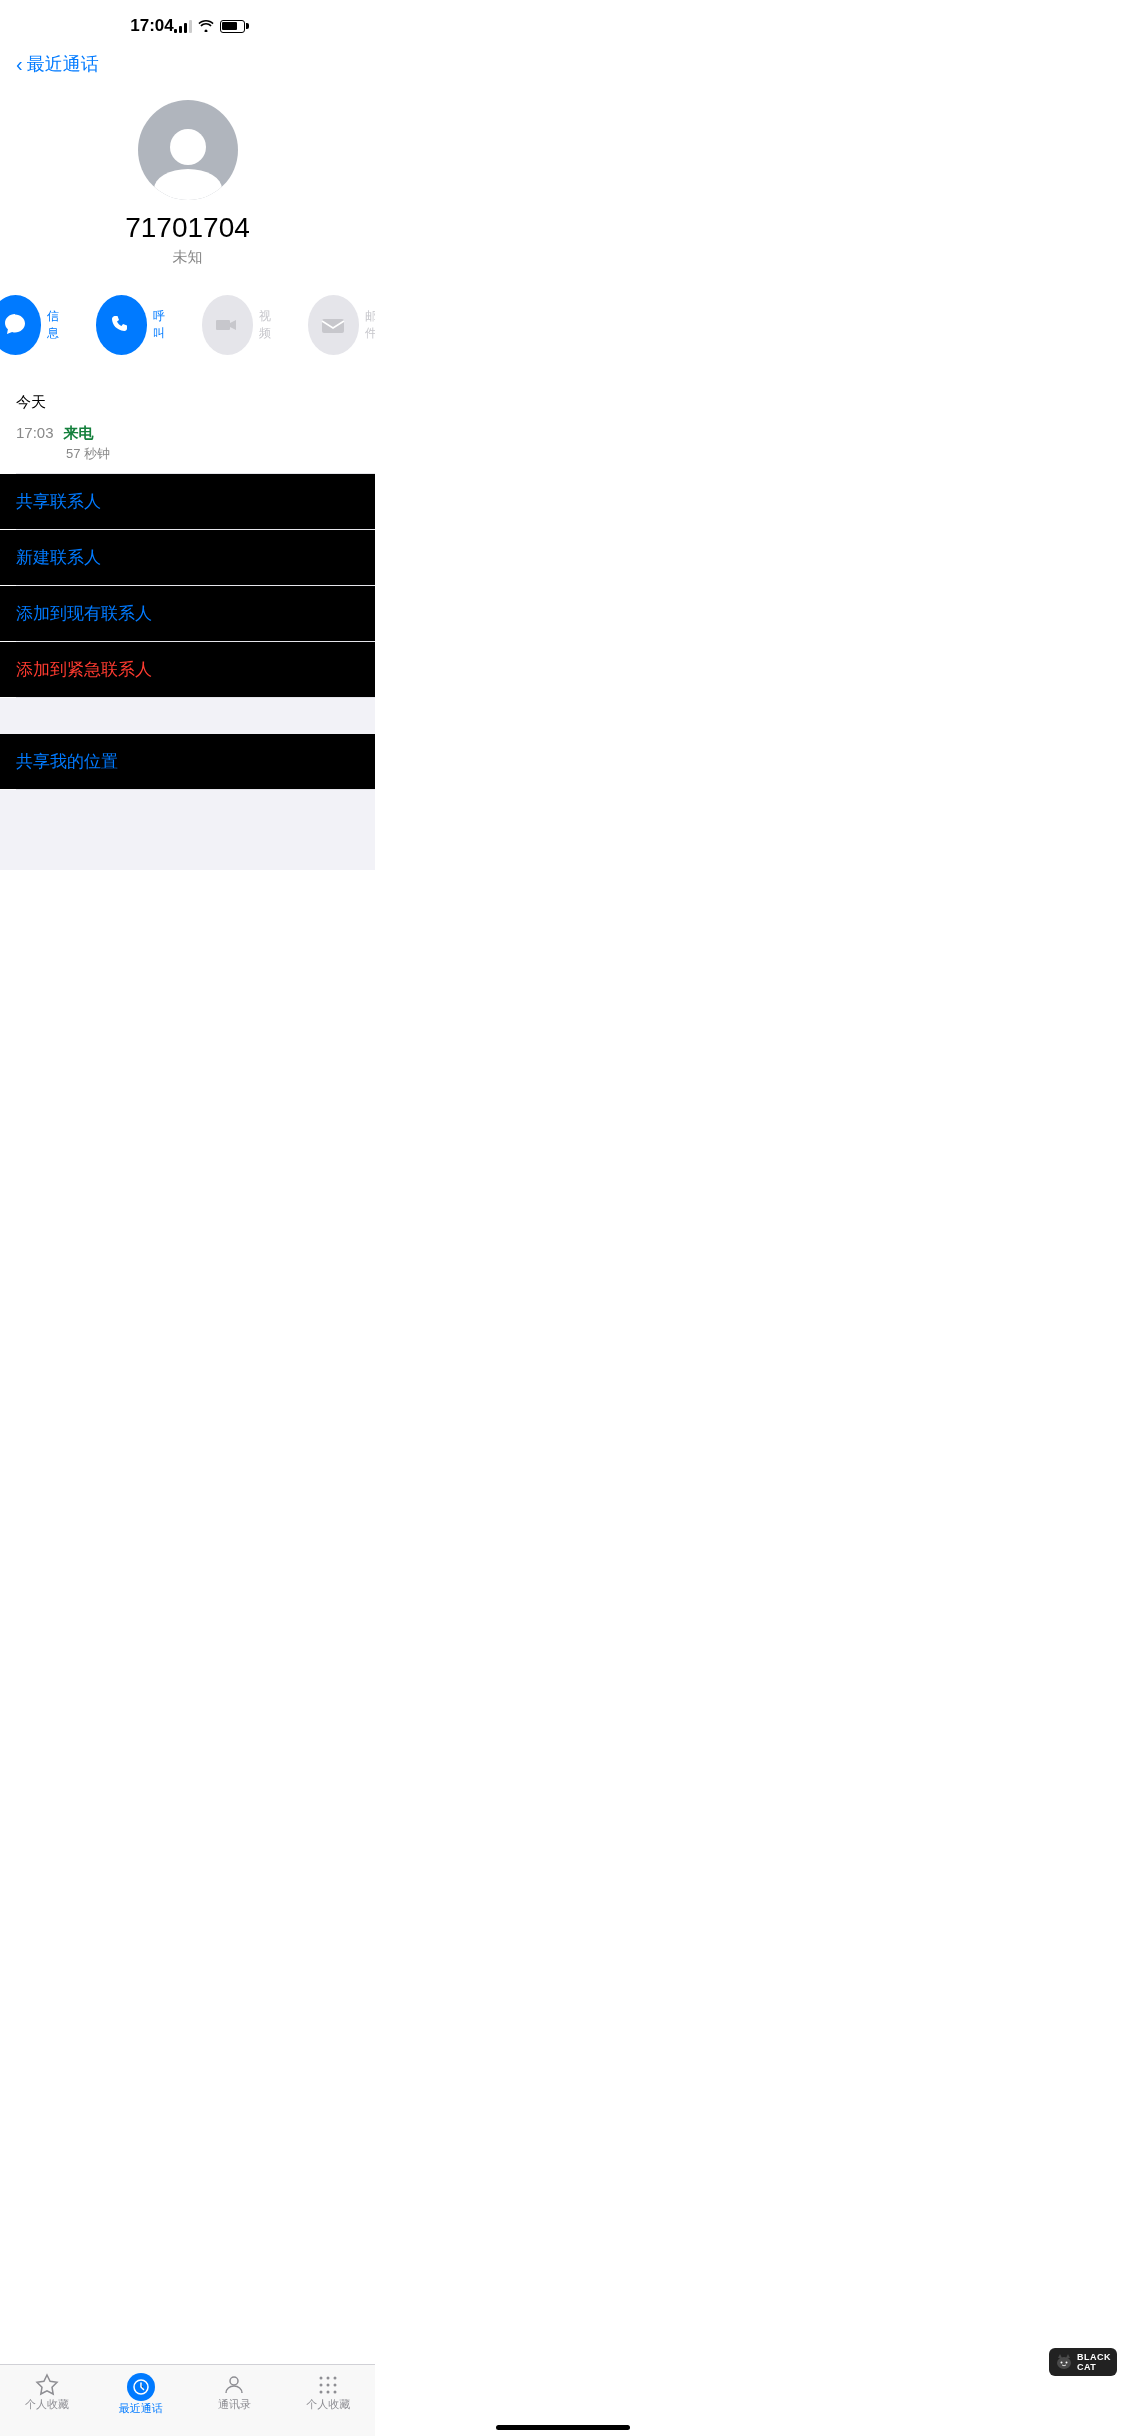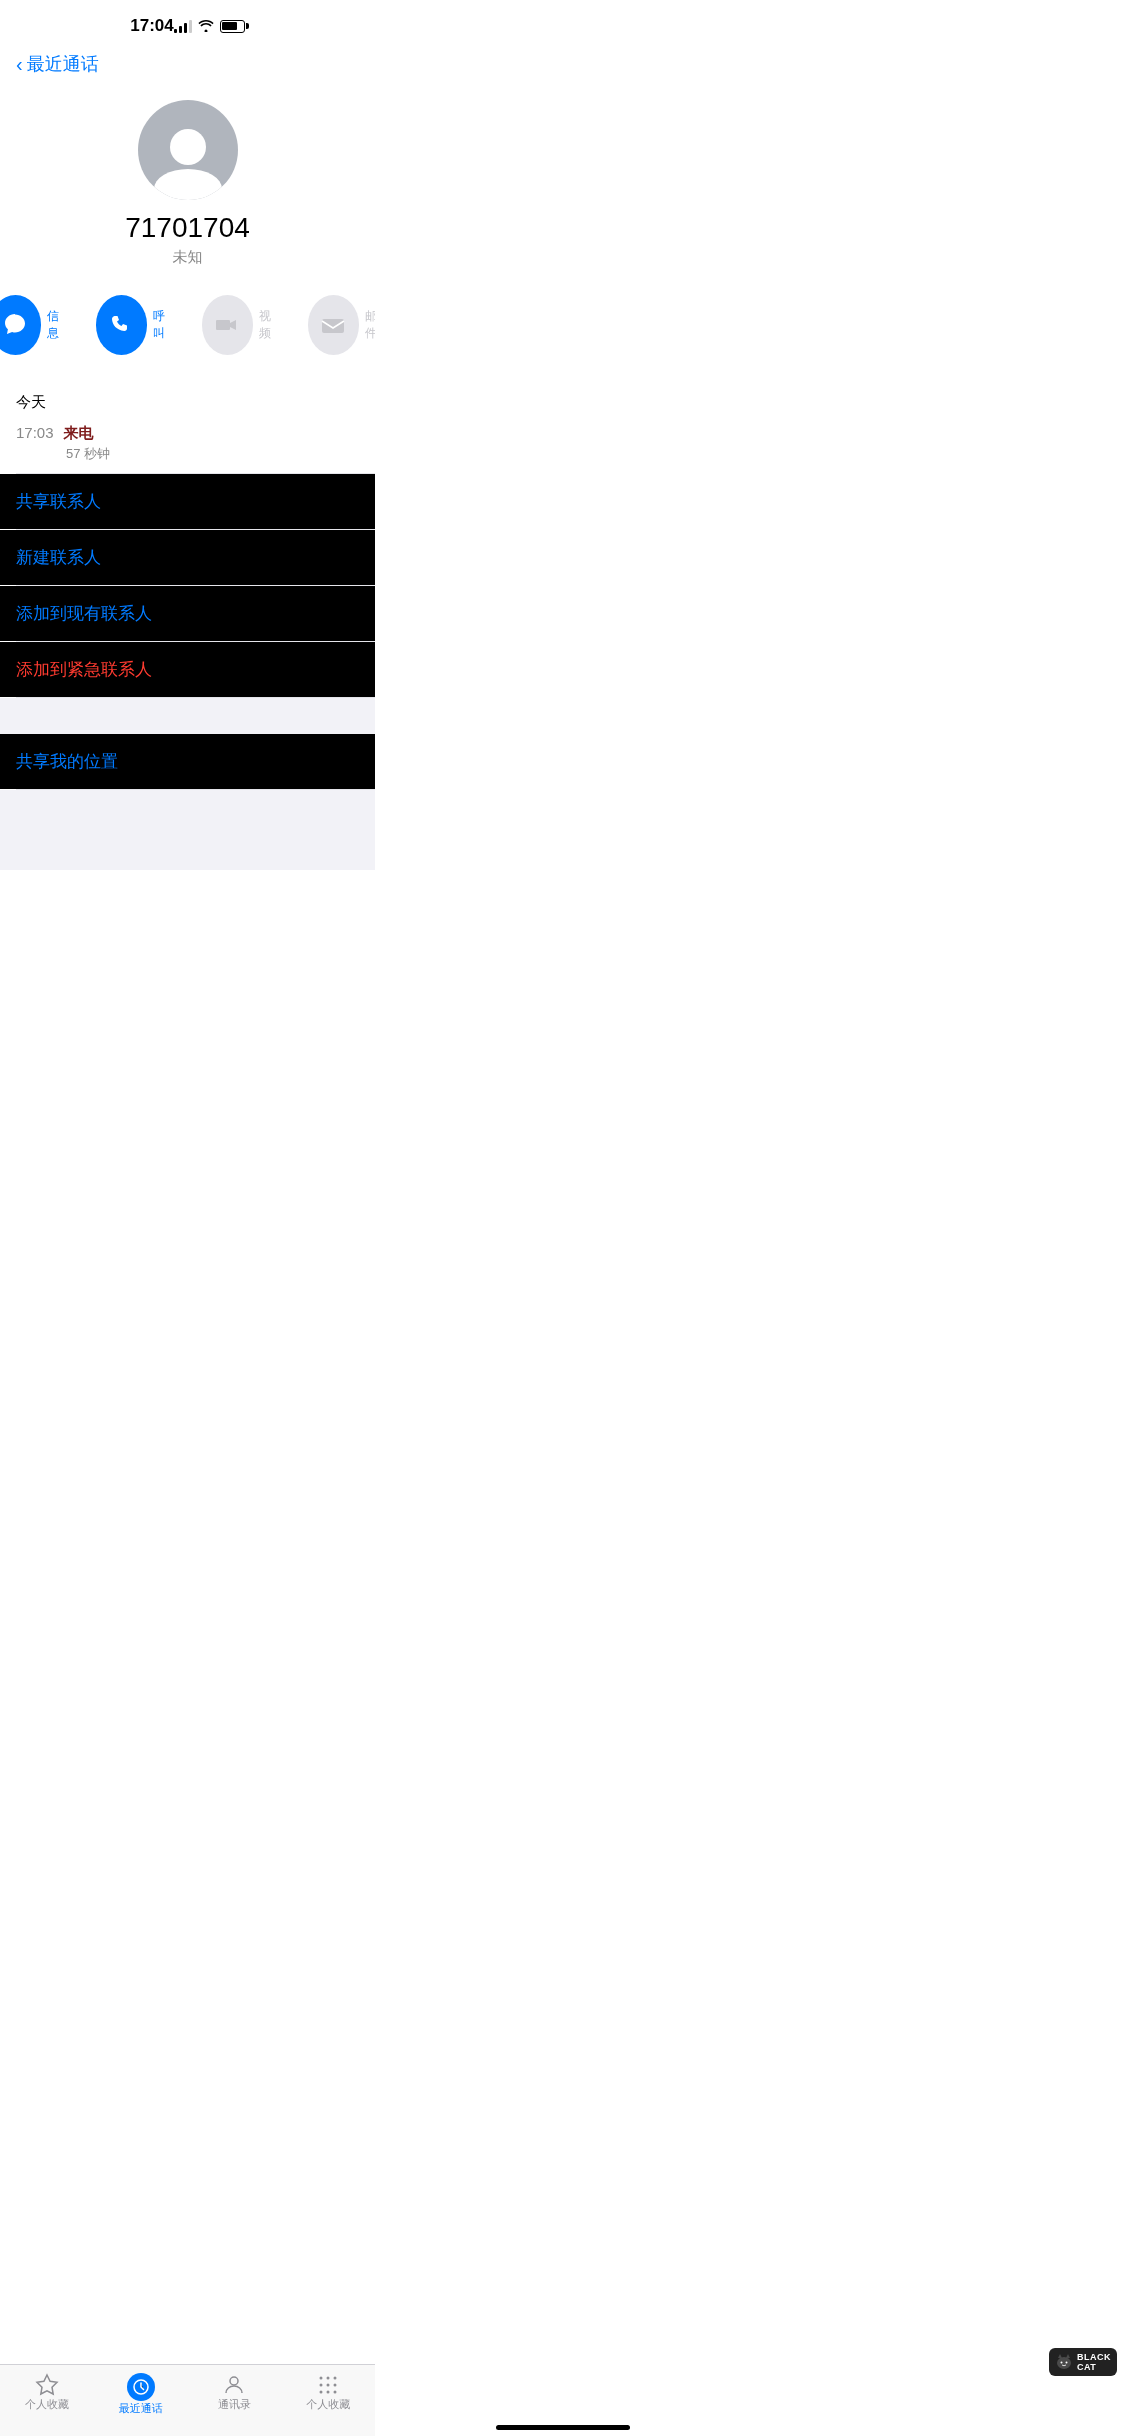--- a/index.html
+++ b/index.html
@@ -190,21 +190,21 @@
       align-items: baseline;
       gap: 10px;
     }
     .call-time {
       font-size: 15px;
       color: #888;
     }
     .call-type {
       font-size: 15px;
       font-weight: 600;
-      color: #7f1d1d;
+      color: #15803d;
     }
     .call-duration {
       font-size: 13px;
       color: #888;
       padding-left: 50px;
       margin-top: 2px;
     }
 
     
     .divider {

